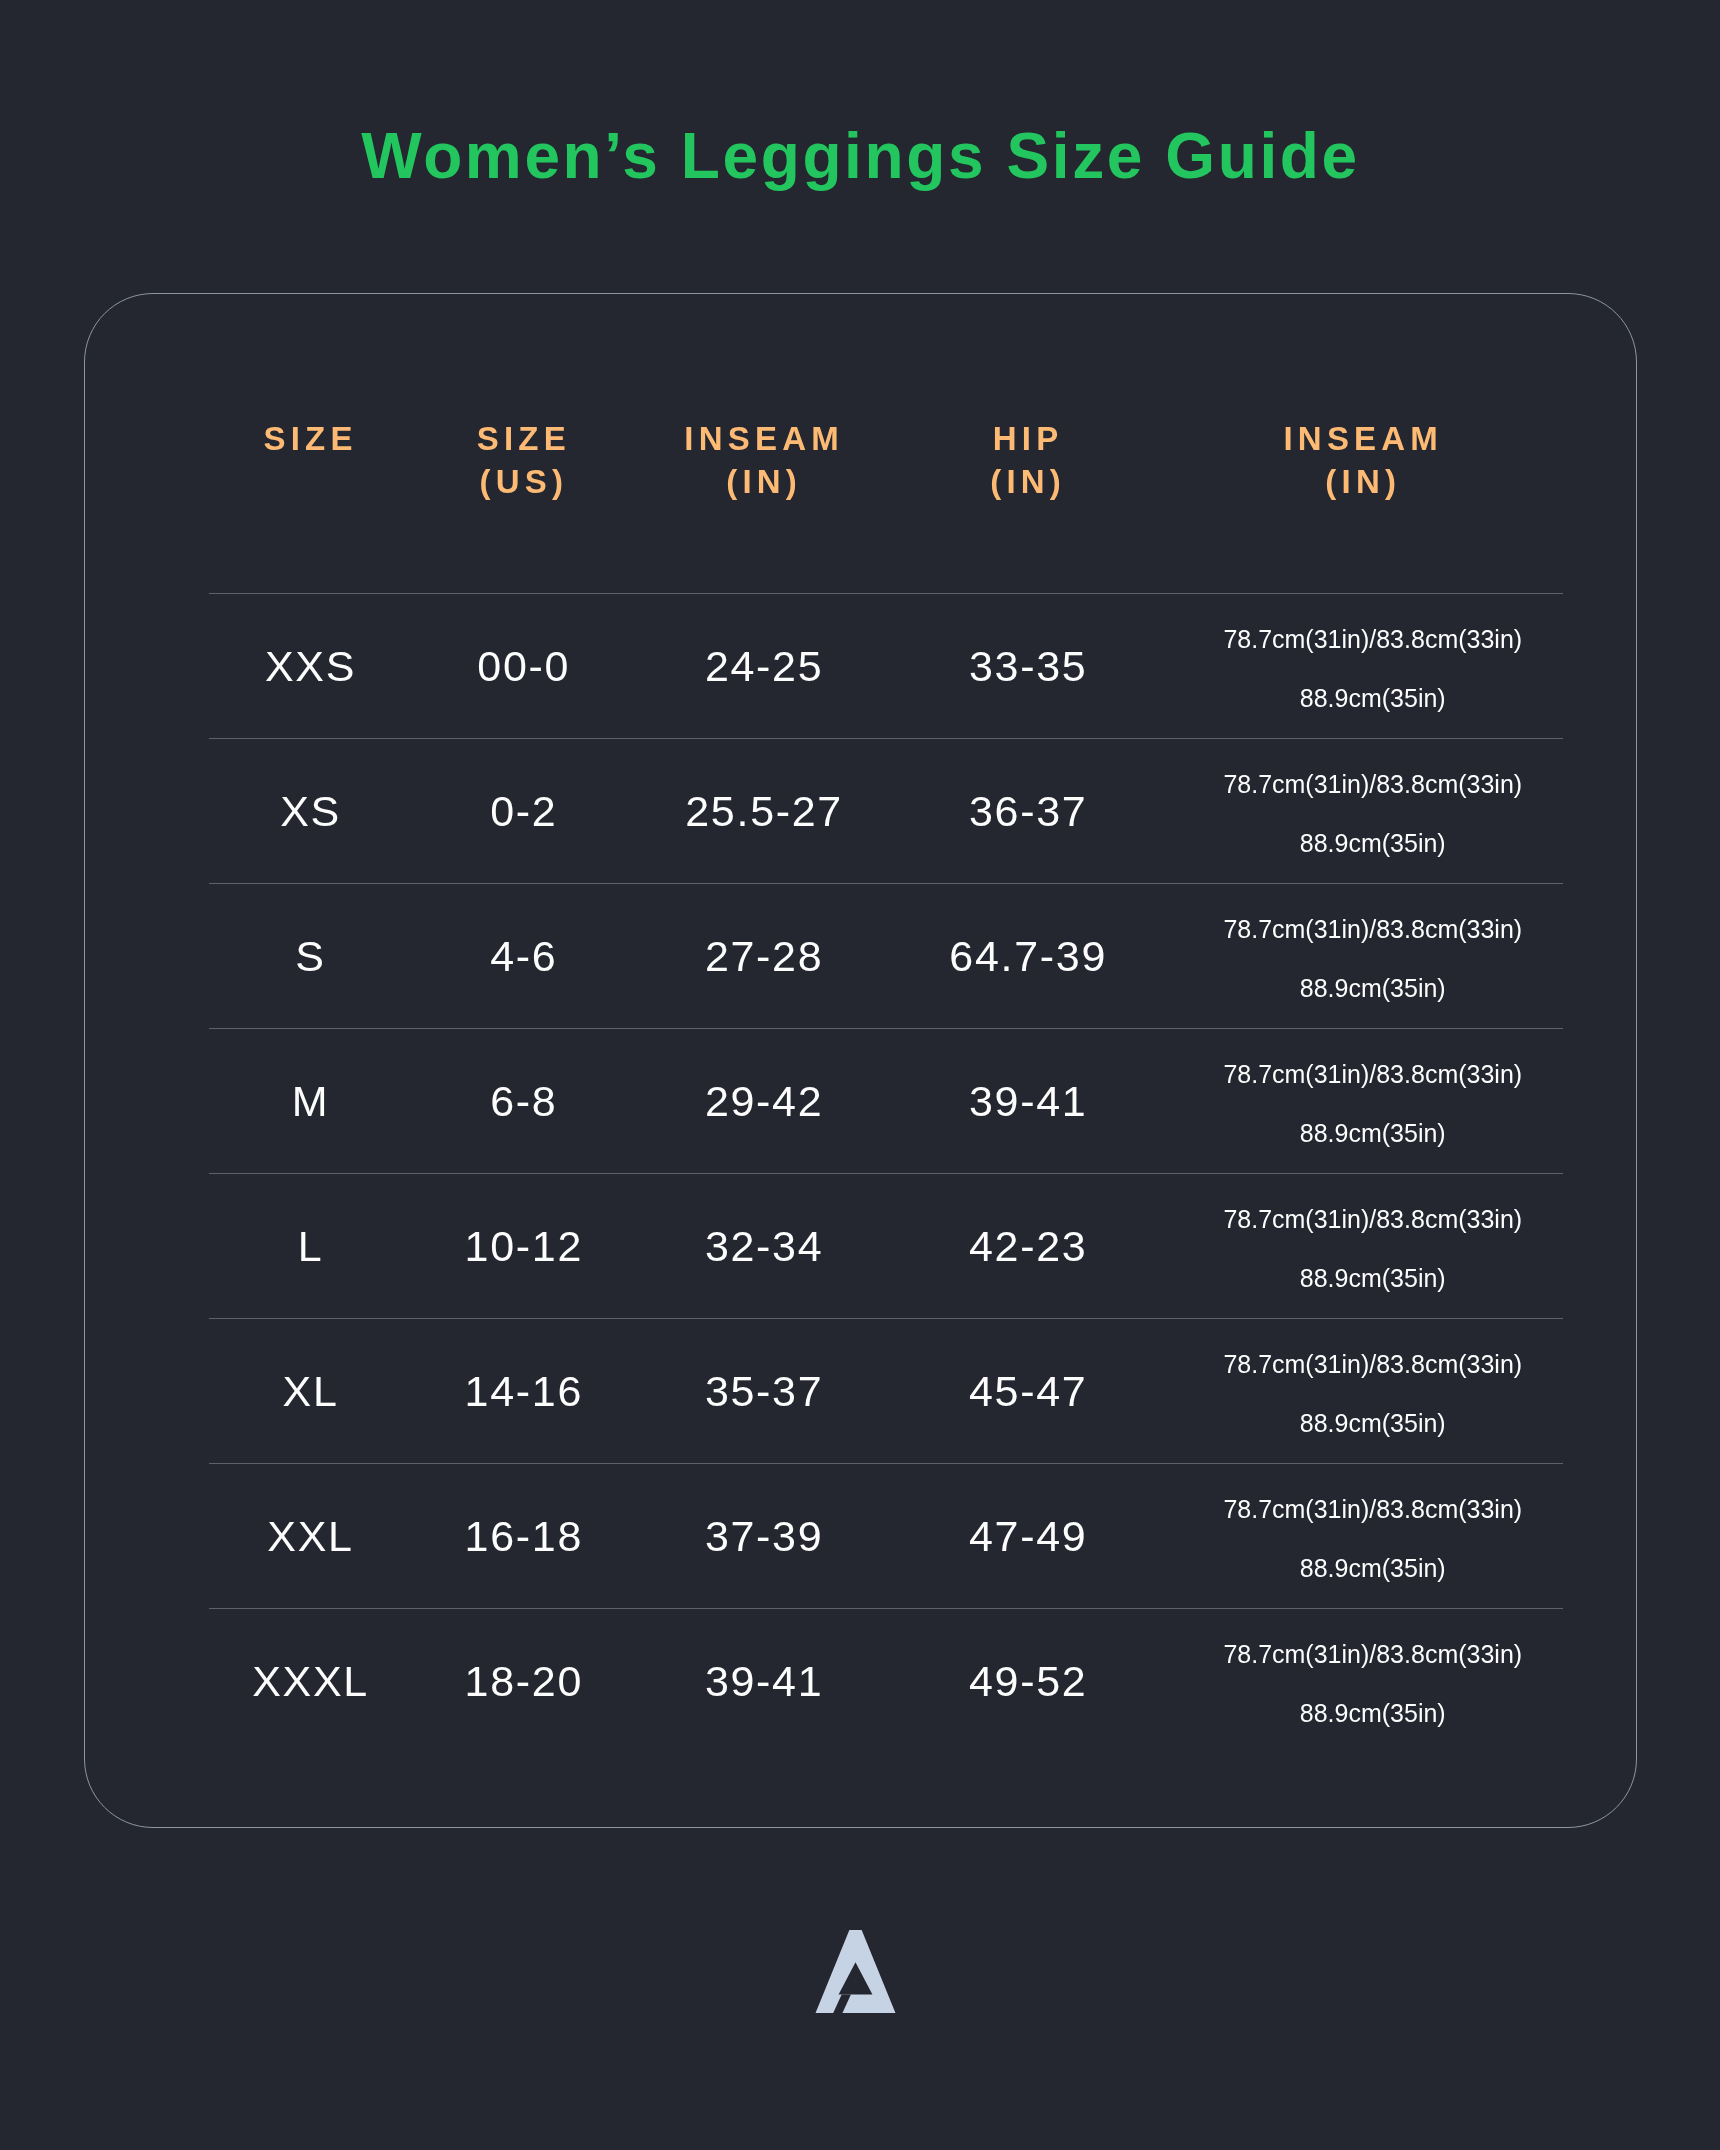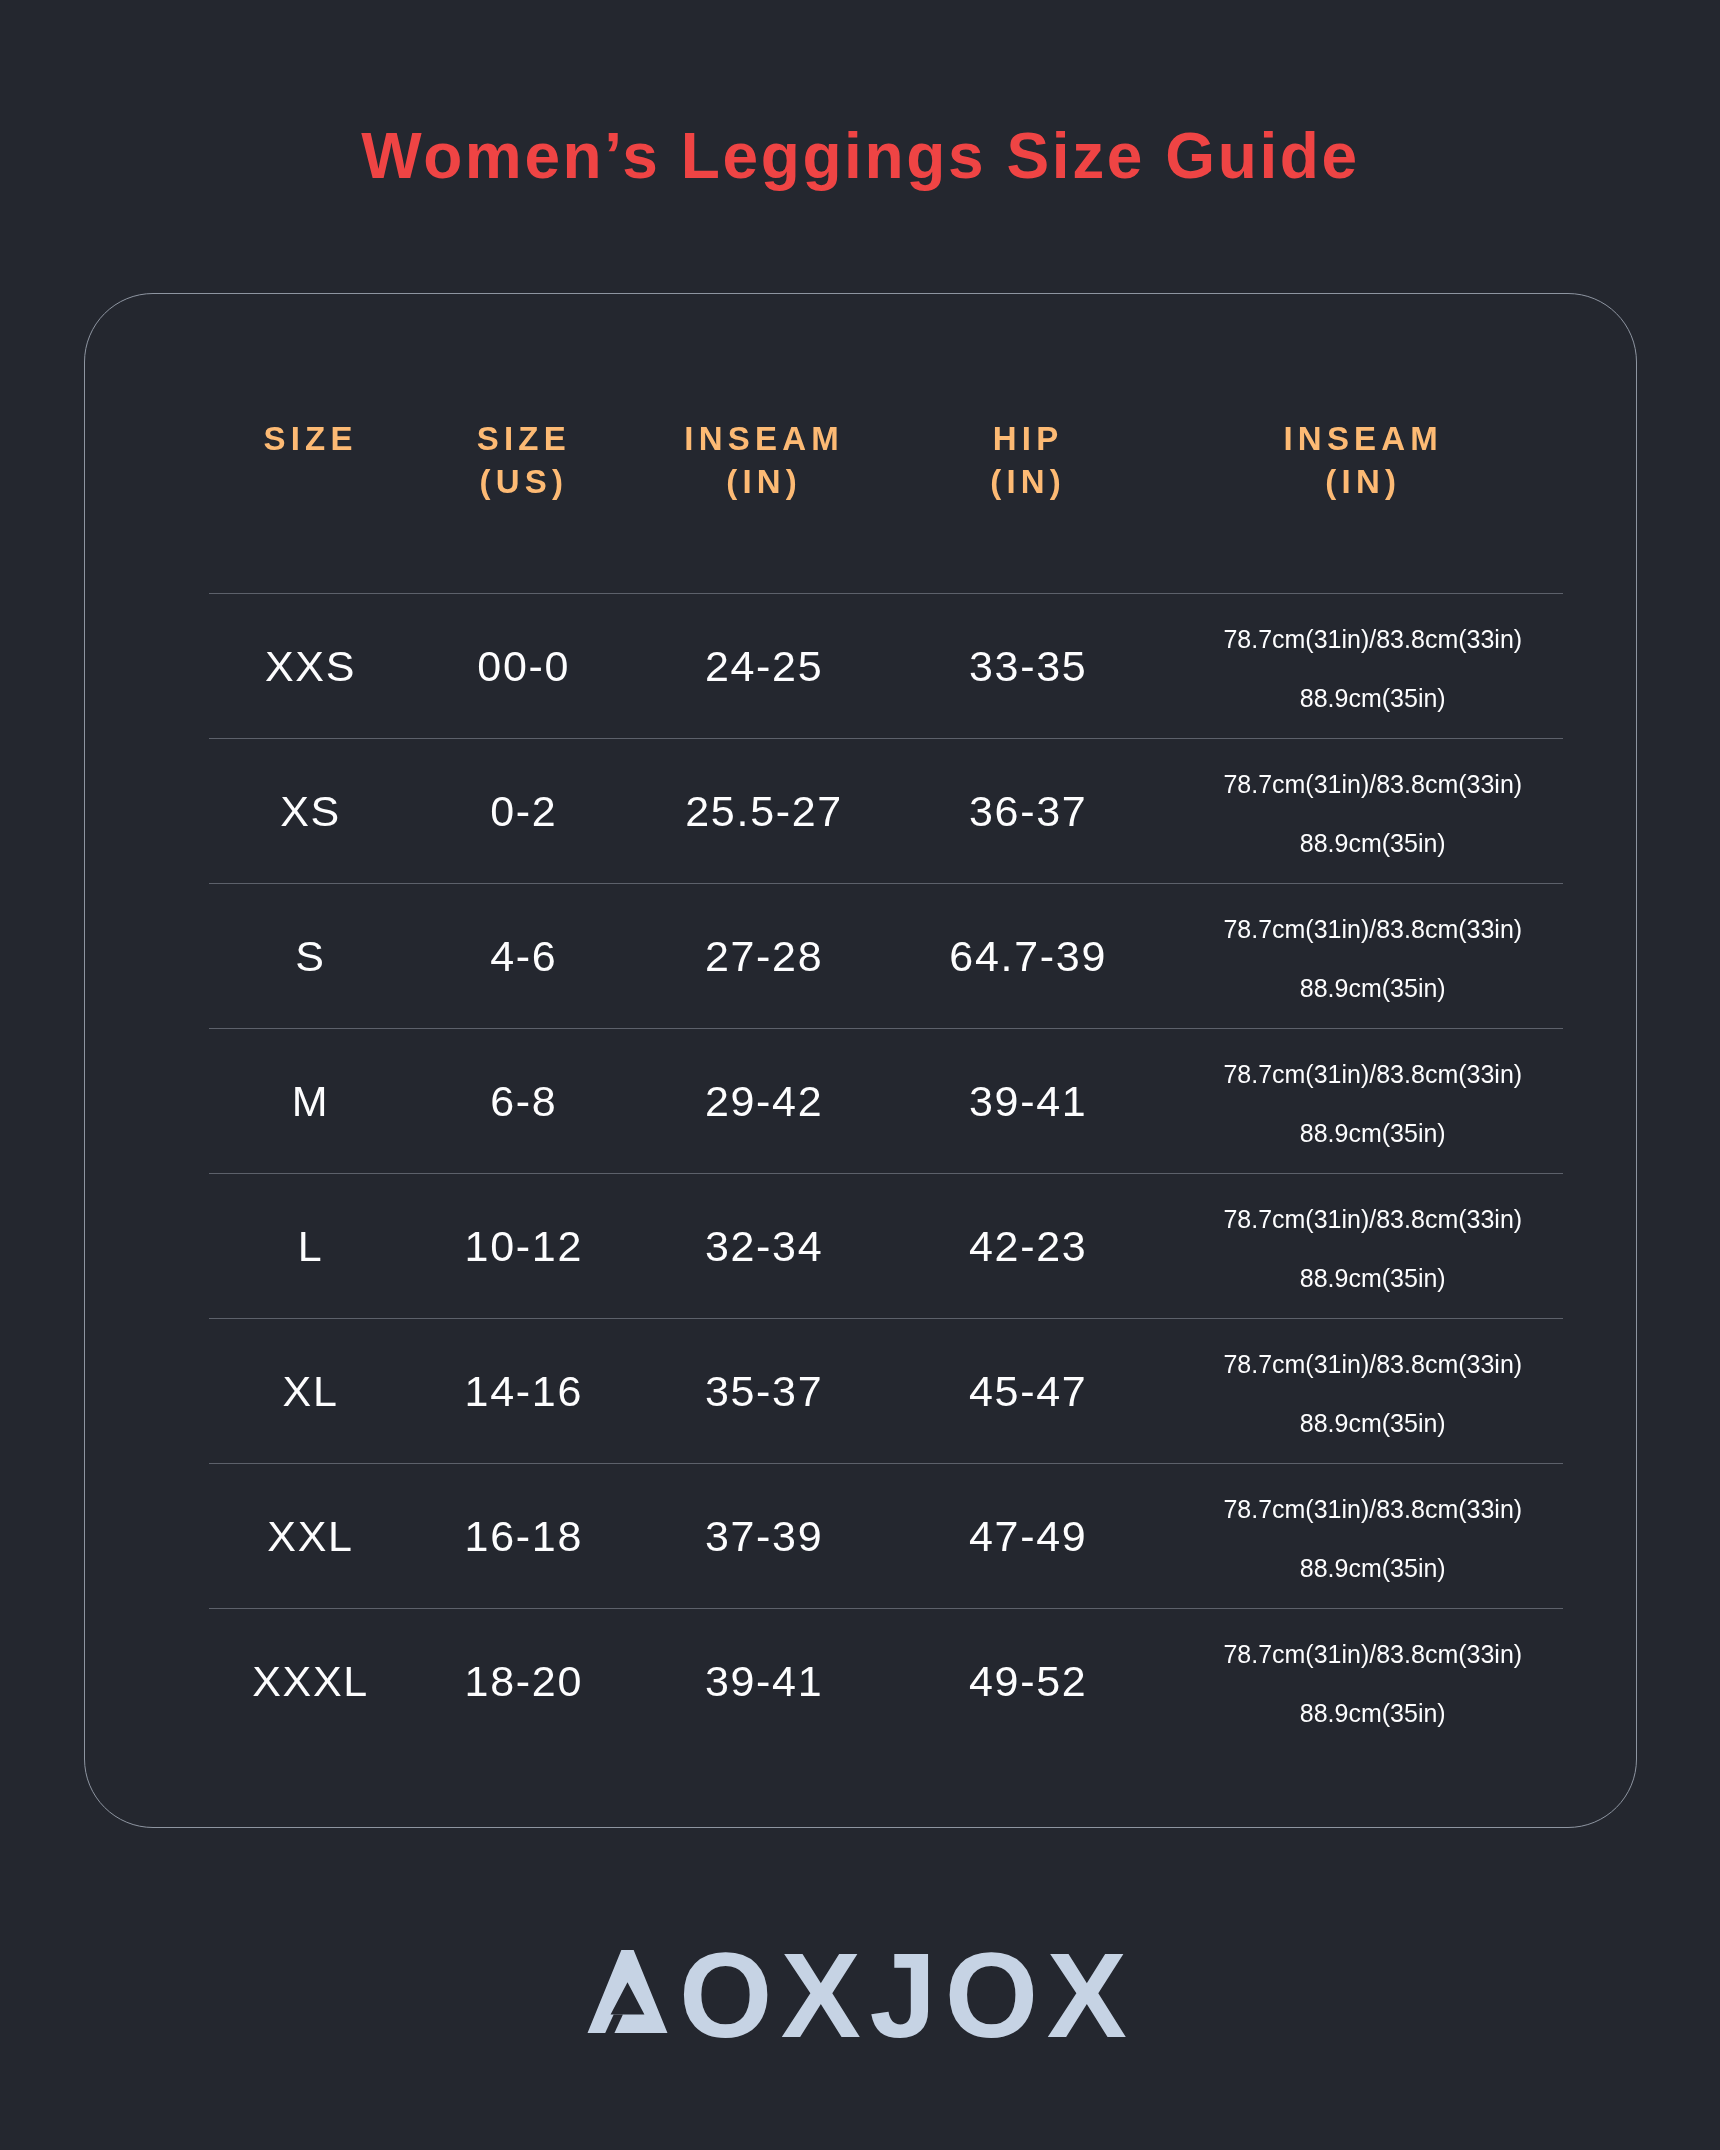--- a/index.html
+++ b/index.html
@@ -7,21 +7,21 @@
     width: 1721px; height: 2151px;
     background: #24272f;
     font-family: "Liberation Sans", "DejaVu Sans", sans-serif;
     position: relative;
     overflow: hidden;
   }
   .page-title {
     position: absolute; top: 119px; left: 0; width: 100%;
     margin: 0; text-align: center;
     font-size: 64px; font-weight: 700; letter-spacing: 2.6px;
-    color: #ef4444;
+    color: #22c55e;
   }
   .card {
     position: absolute; left: 84px; top: 293px;
     width: 1553px; height: 1535px;
     border: 1.7px solid #8e95a1;
     border-radius: 69px;
     box-sizing: border-box;
   }
   .tablewrap { margin: 0 73px 0 124px; }
   .thead, .tr {
@@ -178,15 +178,15 @@
       </div>
       </div>
 
   </div>
 </section>
 
 <footer class="brand" aria-label="AOXJOX">
   <svg width="83" height="91" viewBox="0 0 108 112" aria-hidden="true">
     <path d="M46,2 L62,2 L106,110 L2,110 Z M54,44 L76,86 L32,86 Z" fill="#c6d3e4" fill-rule="evenodd"></path>
     <polygon points="36,86 48,86 37,110 25,110" fill="#24272f"></polygon>
-  </svg><span class="rest">OXJOX</span>
+  </svg>
 </footer>
 
 
 </body></html>

